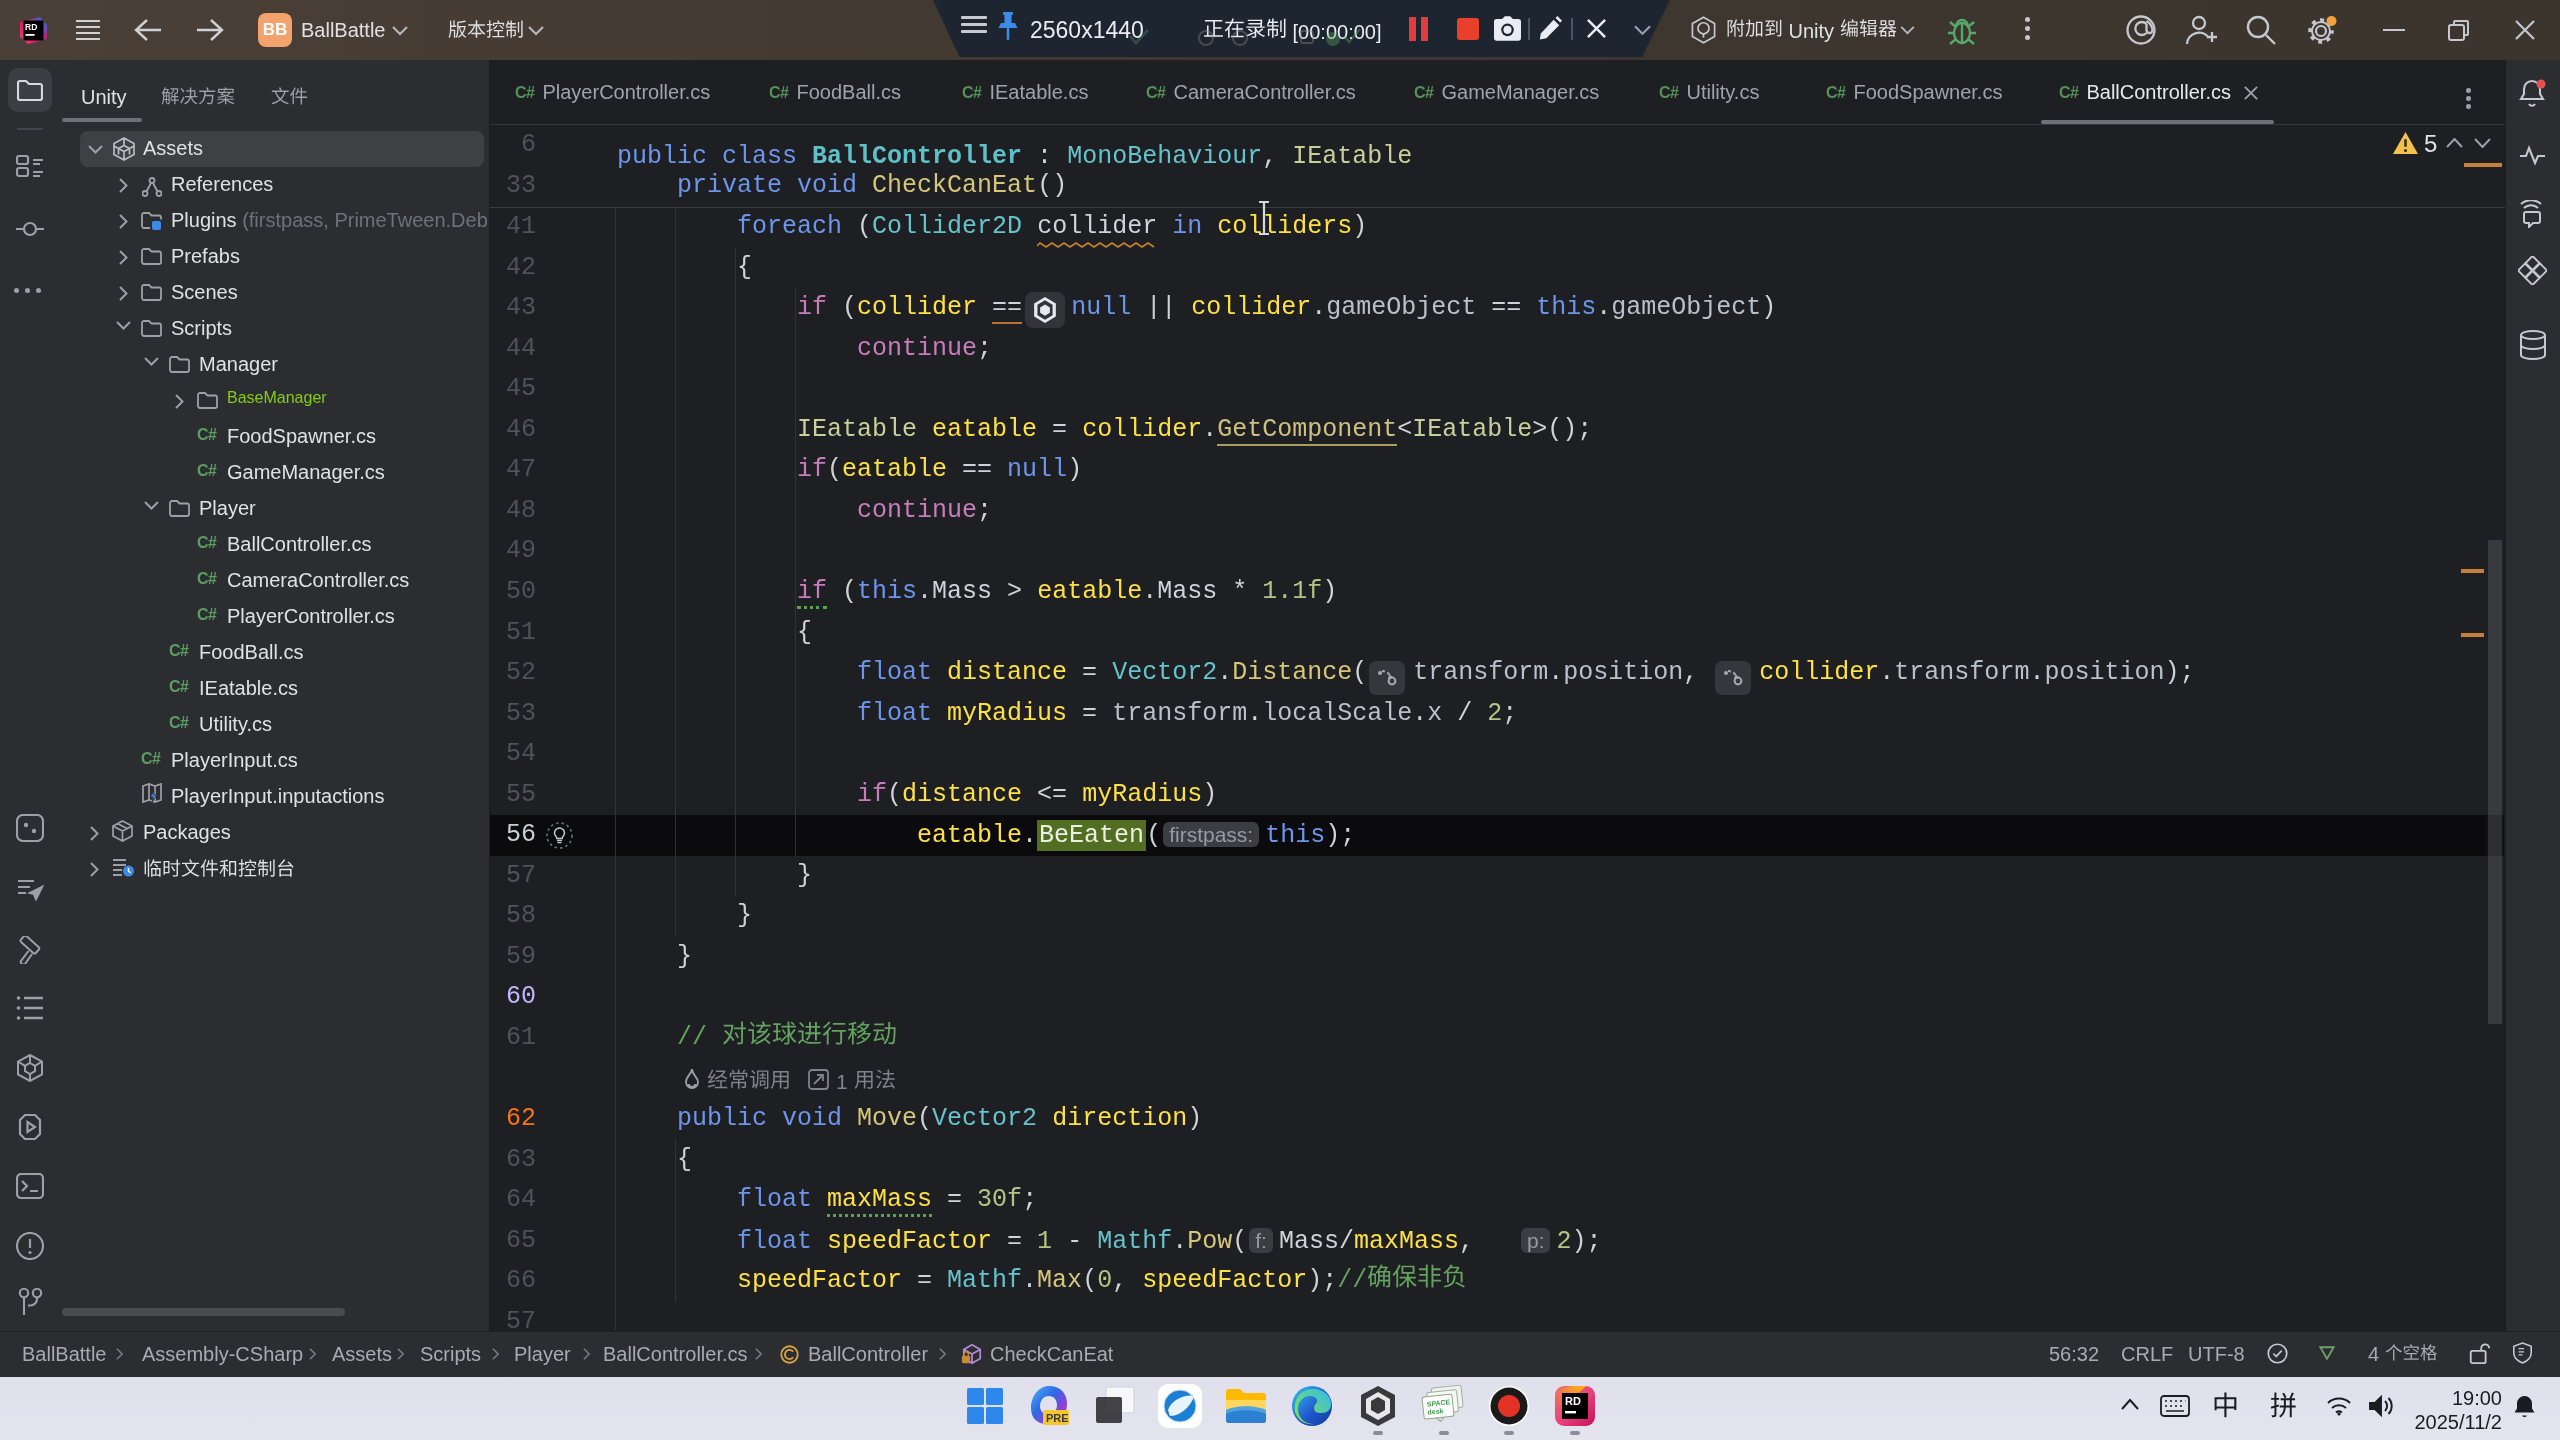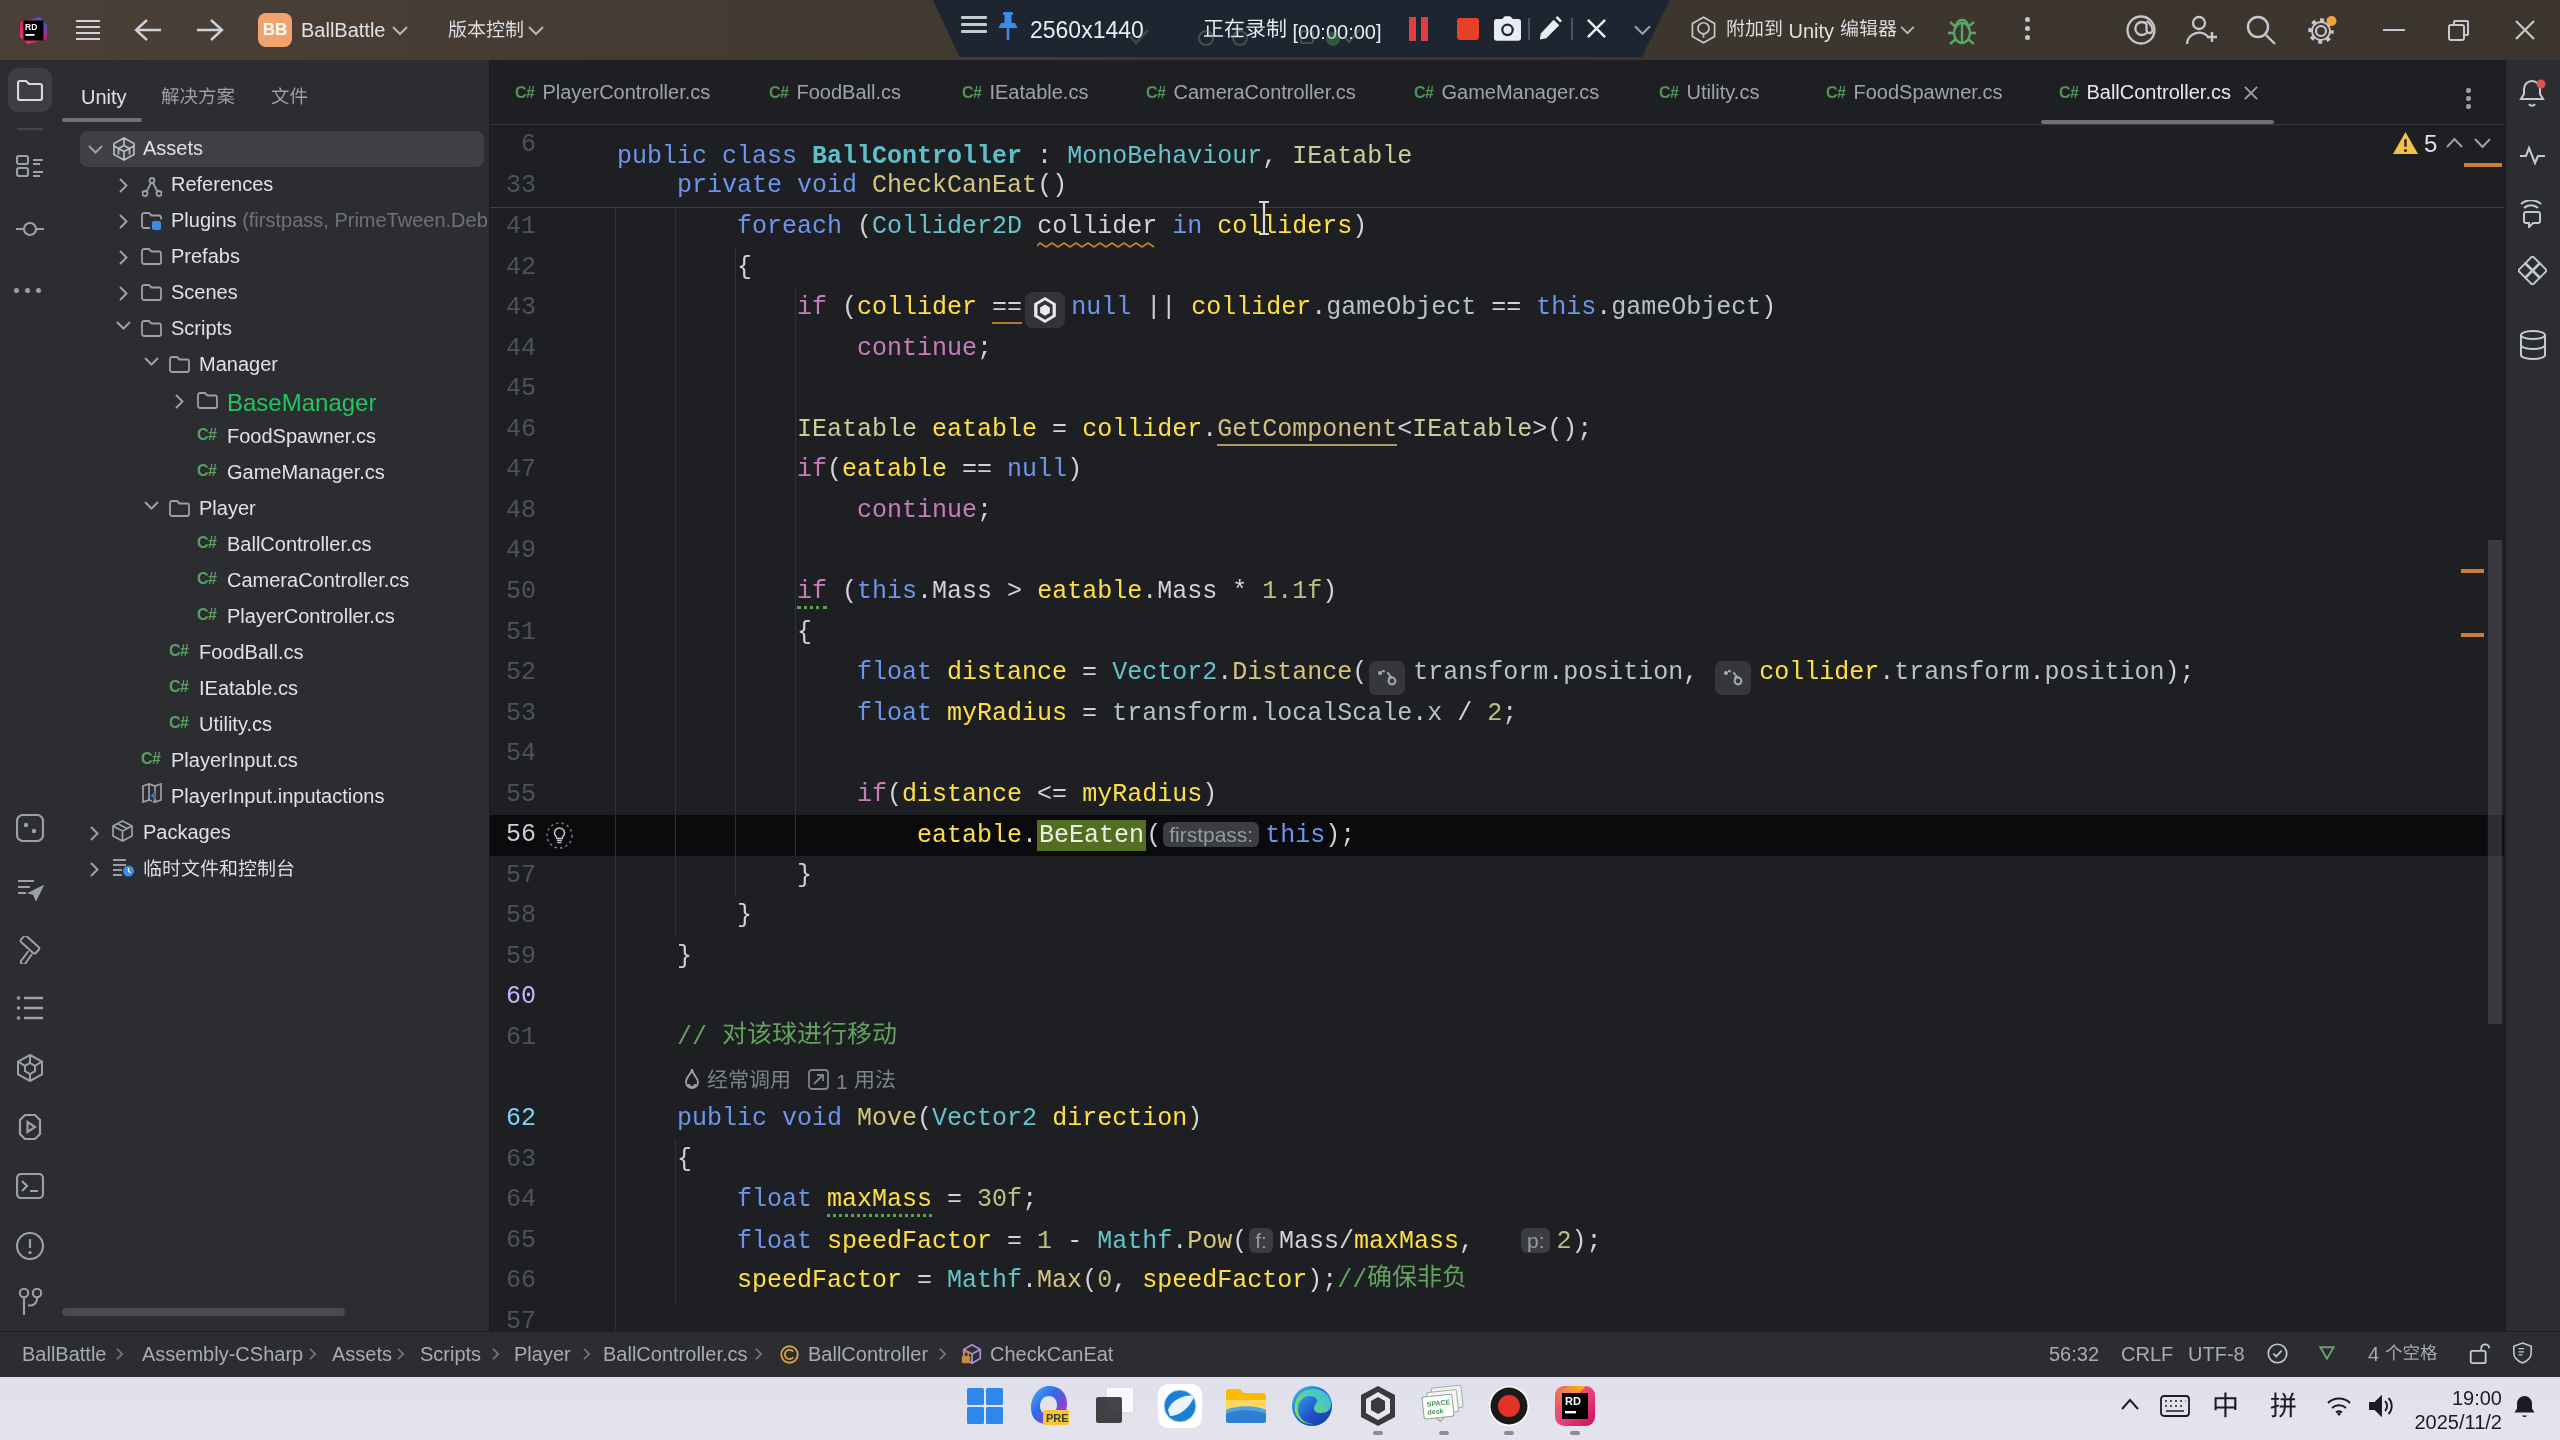--- a/index.html
+++ b/index.html
@@ -292,21 +292,21 @@
     <svg class="abs" style="left:169px;top:356px" width="21" height="17" viewBox="0 0 21 17" stroke="#9DA0A6" stroke-width="1.8" fill="none">
       <path d="M1 3 a2 2 0 0 1 2-2 h5 l2.5 2.5 H18 a2 2 0 0 1 2 2 V14 a2 2 0 0 1 -2 2 H3 a2 2 0 0 1 -2-2 Z"></path>
     </svg>
     <div class="abs" style="left:199px;top:353px;color:#DFE1E5;font-size:20px;white-space:nowrap">Manager</div>
     <svg class="abs" style="left:175px;top:394px" width="9" height="15" viewBox="0 0 9 15" stroke="#9DA0A6" stroke-width="2" fill="none">
       <path d="M1 1 L7.5 7.5 L1 14"></path>
     </svg>
     <svg class="abs" style="left:197px;top:392px" width="21" height="17" viewBox="0 0 21 17" stroke="#9DA0A6" stroke-width="1.8" fill="none">
       <path d="M1 3 a2 2 0 0 1 2-2 h5 l2.5 2.5 H18 a2 2 0 0 1 2 2 V14 a2 2 0 0 1 -2 2 H3 a2 2 0 0 1 -2-2 Z"></path>
     </svg>
-    <div class="abs" style="left:227px;top:389px;color:#22c55e;font-size:24px;white-space:nowrap">BaseManager</div>
+    <div class="abs" style="left:227px;top:389px;color:#84cc16;font-size:16px;white-space:nowrap">BaseManager</div>
     <div class="abs" style="left:197px;top:426px;color:#5C9E61;font-weight:700;font-size:16px;letter-spacing:-0.5px">C#</div>
     <div class="abs" style="left:227px;top:425px;color:#DFE1E5;font-size:20px;white-space:nowrap">FoodSpawner.cs</div>
     <div class="abs" style="left:197px;top:462px;color:#5C9E61;font-weight:700;font-size:16px;letter-spacing:-0.5px">C#</div>
     <div class="abs" style="left:227px;top:461px;color:#DFE1E5;font-size:20px;white-space:nowrap">GameManager.cs</div>
     <svg class="abs" style="left:144px;top:501px" width="15" height="9" viewBox="0 0 15 9" stroke="#9DA0A6" stroke-width="2" fill="none">
       <path d="M1 1 L7.5 7.5 L14 1"></path>
     </svg>
     <svg class="abs" style="left:169px;top:500px" width="21" height="17" viewBox="0 0 21 17" stroke="#9DA0A6" stroke-width="1.8" fill="none">
       <path d="M1 3 a2 2 0 0 1 2-2 h5 l2.5 2.5 H18 a2 2 0 0 1 2 2 V14 a2 2 0 0 1 -2 2 H3 a2 2 0 0 1 -2-2 Z"></path>
     </svg>
@@ -424,21 +424,21 @@
 <div class="ln" style="top:653.0px;color:#4E535A">52</div>
 <div class="ln" style="top:693.6px;color:#4E535A">53</div>
 <div class="ln" style="top:734.1px;color:#4E535A">54</div>
 <div class="ln" style="top:774.7px;color:#4E535A">55</div>
 <div class="ln" style="top:815.2px;color:#CCCED3">56</div>
 <div class="ln" style="top:855.8px;color:#4E535A">57</div>
 <div class="ln" style="top:896.3px;color:#4E535A">58</div>
 <div class="ln" style="top:936.9px;color:#4E535A">59</div>
 <div class="ln" style="top:977.4px;color:#c4b5fd">60</div>
 <div class="ln" style="top:1018.0px;color:#4E535A">61</div>
-<div class="ln" style="top:1099.1px;color:#7dd3fc">62</div>
+<div class="ln" style="top:1099.1px;color:#f97316">62</div>
 <div class="ln" style="top:1139.6px;color:#4E535A">63</div>
 <div class="ln" style="top:1180.2px;color:#4E535A">64</div>
 <div class="ln" style="top:1220.7px;color:#4E535A">65</div>
 <div class="ln" style="top:1261.3px;color:#4E535A">66</div>
 <div class="ln" style="top:1301.8px;color:#4E535A">57</div>
 <svg class="abs" style="left:546px;top:822px" width="27" height="27" viewBox="0 0 27 27">
     <circle cx="13.5" cy="13.5" r="12.5" fill="none" stroke="#6E7277" stroke-width="1.6" stroke-dasharray="2.5 3"></circle>
     <path d="M13.5 6 a5 5 0 0 1 5 5 c0 2-1.4 3-2 4.2 l-0.4 1.3 h-5.2 l-0.4-1.3 c-0.6-1.2-2-2.2-2-4.2 a5 5 0 0 1 5-5 Z" fill="none" stroke="#C4C8CF" stroke-width="1.5"></path>
     <path d="M11 18.5 h5 M11.5 20.7 h4" stroke="#C4C8CF" stroke-width="1.3"></path>
   </svg>

